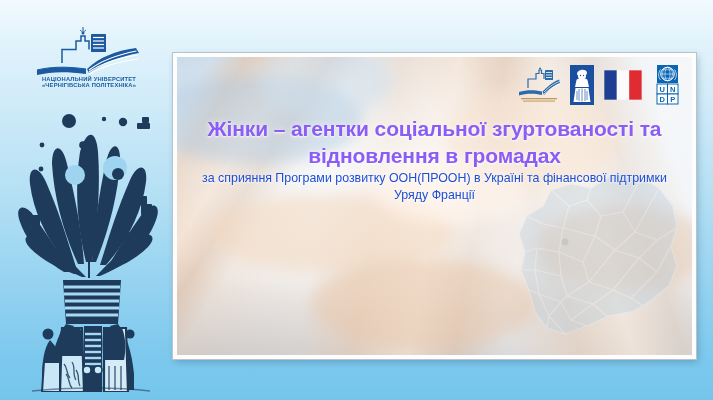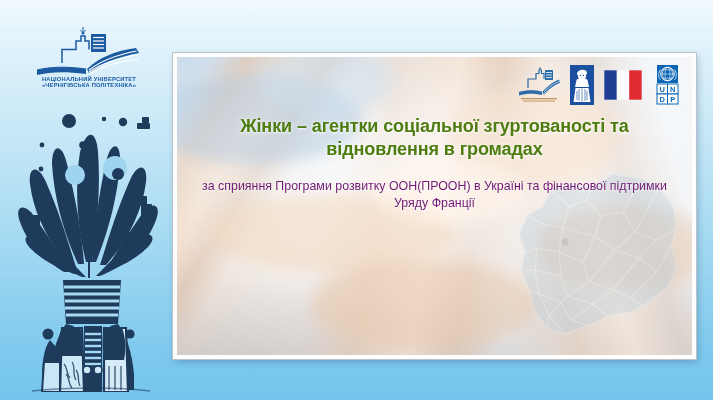--- a/index.html
+++ b/index.html
@@ -124,31 +124,31 @@
   
   #panel-text {
     position: absolute;
     left: 0; right: 0;
     top: 58px;
     z-index: 5;
     text-align: center;
     padding: 0 22px;
   }
   #headline {
-    color: #4d7c0f;
+    color: #8b5cf6;
     font-weight: bold;
-    font-size: 18px;
+    font-size: 21px;
     line-height: 1.30;
     letter-spacing: -0.1px;
     text-shadow: 0 1px 2px rgba(255,255,255,0.85),
                  0 0 6px rgba(255,255,255,0.65);
   }
   #subtitle {
-    margin-top: 16px;
-    color: #701a75;
+    margin-top: 0;
+    color: #1d4ed8;
     font-size: 12.4px;
     line-height: 1.42;
     text-shadow: 0 1px 2px rgba(255,255,255,0.9);
   }
 </style>
 </head>
 <body>
 
 <div id="stage">
 

